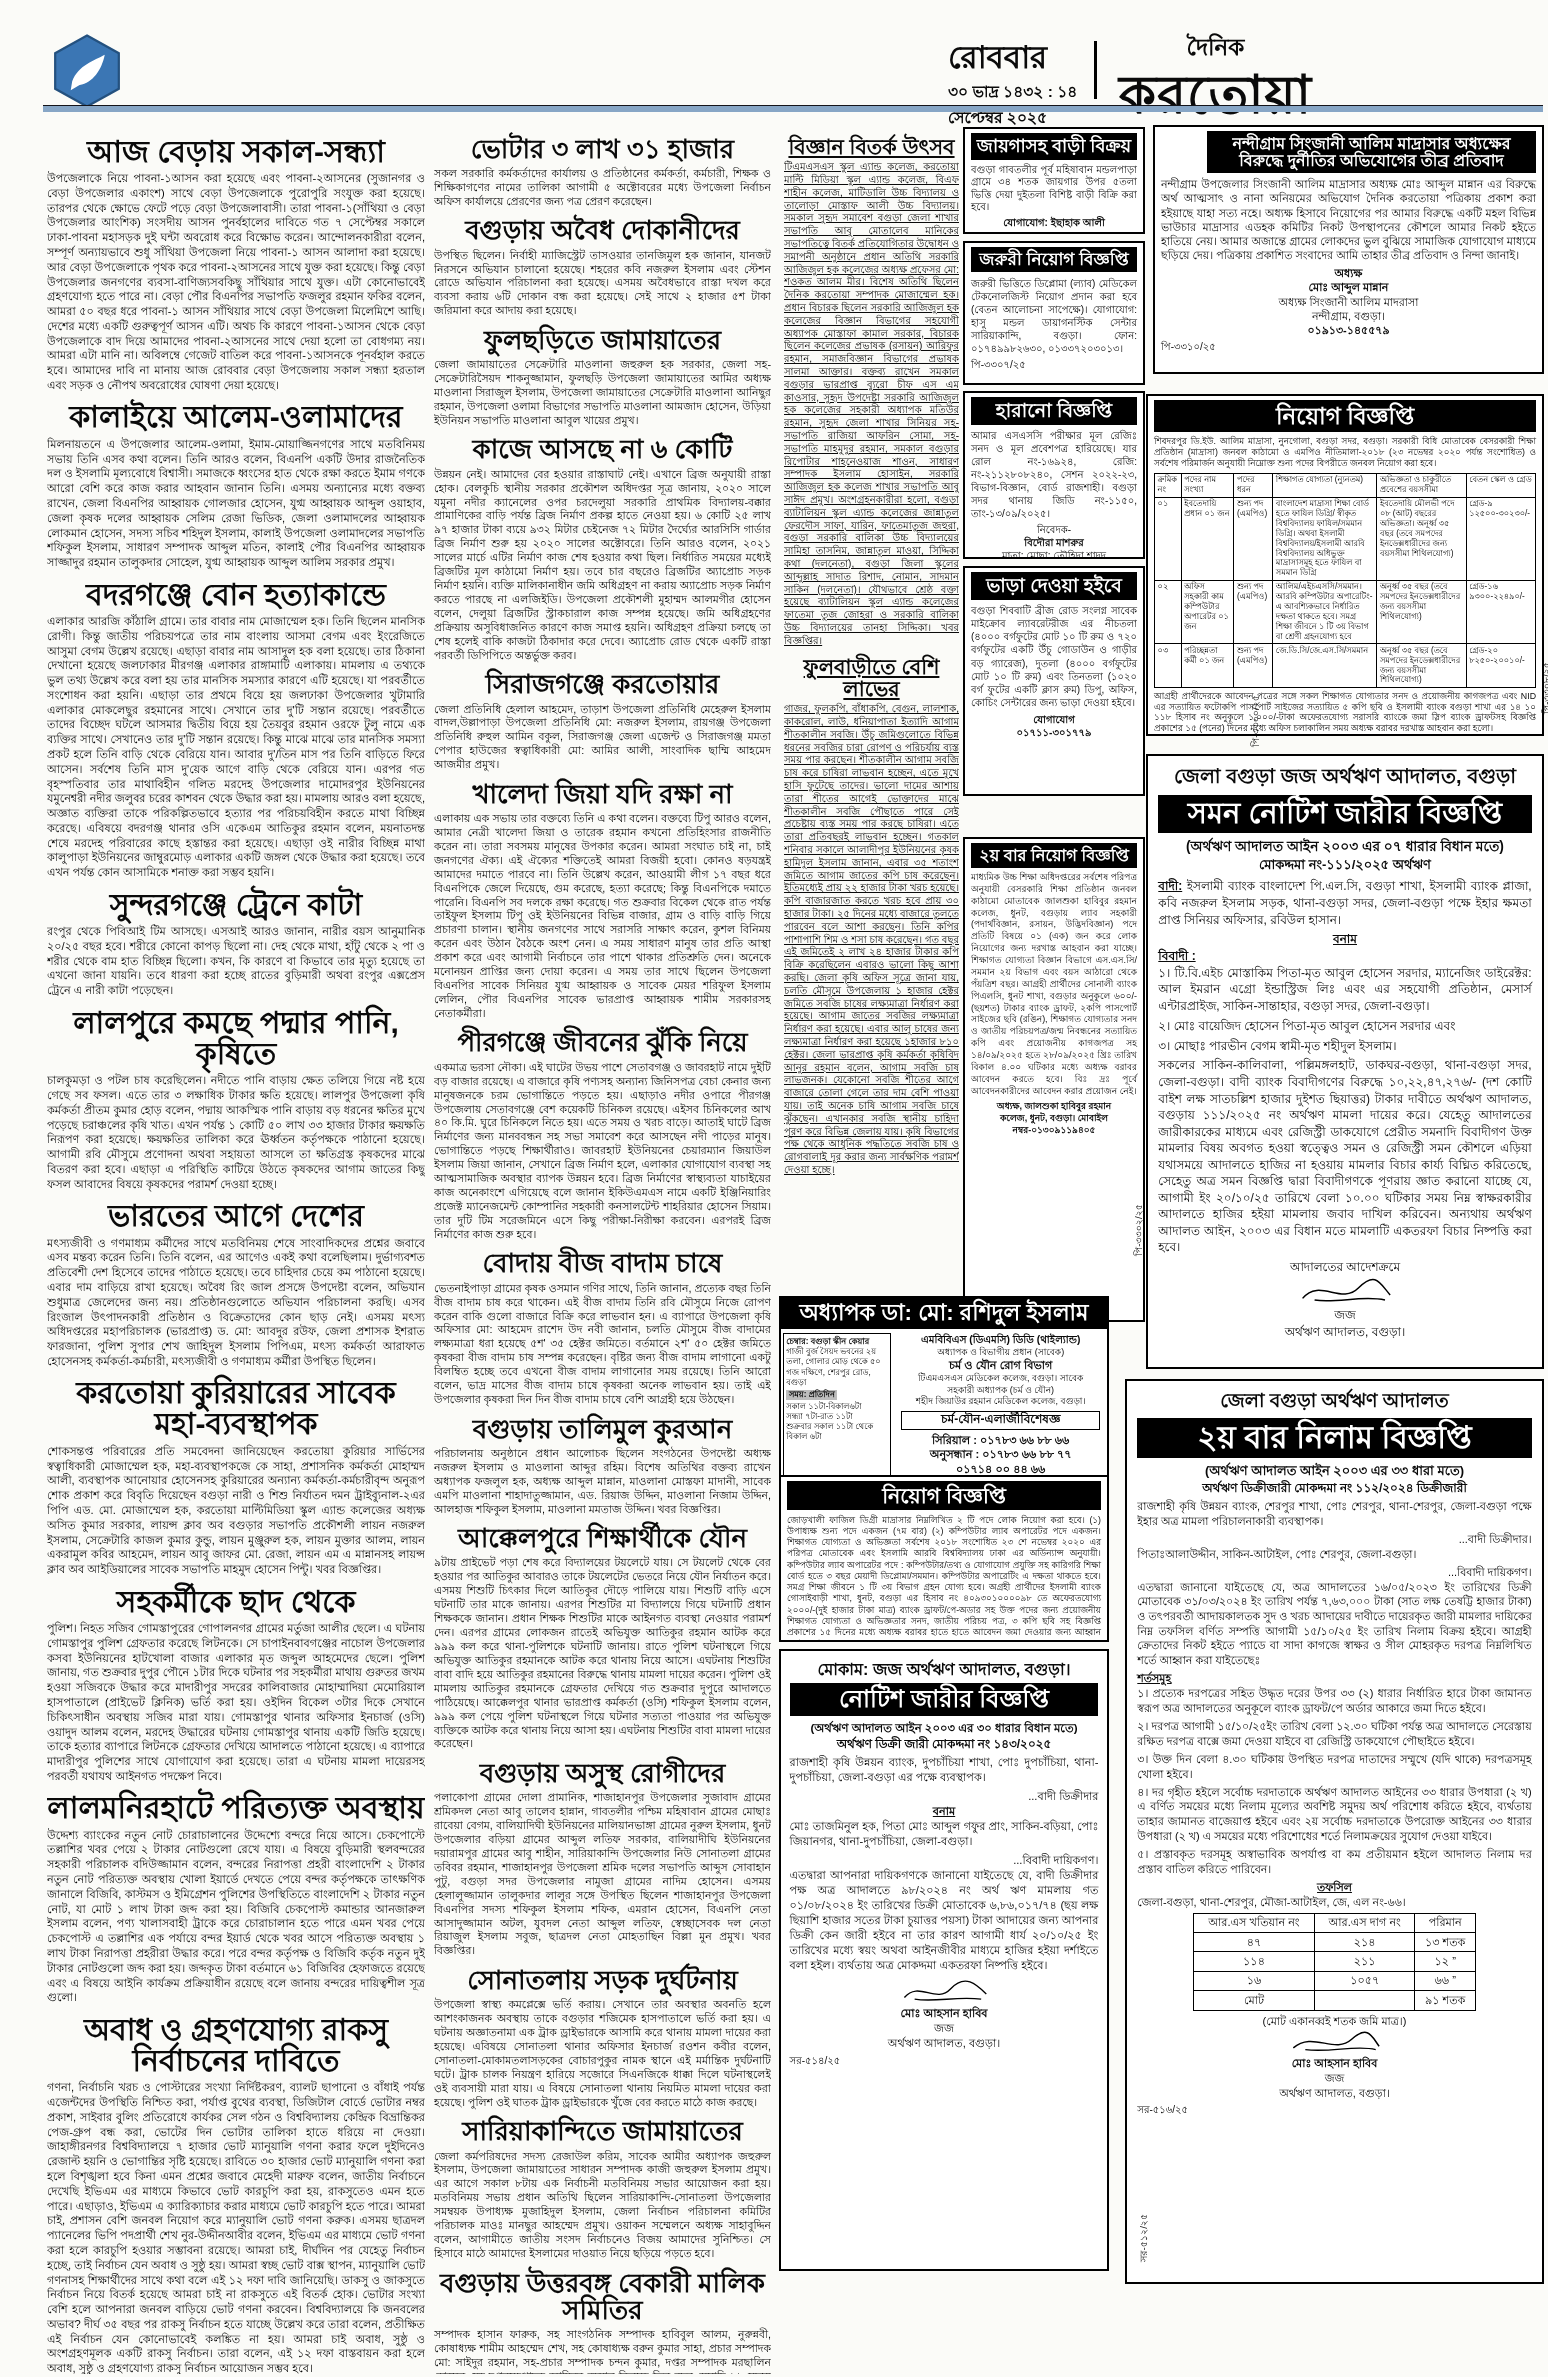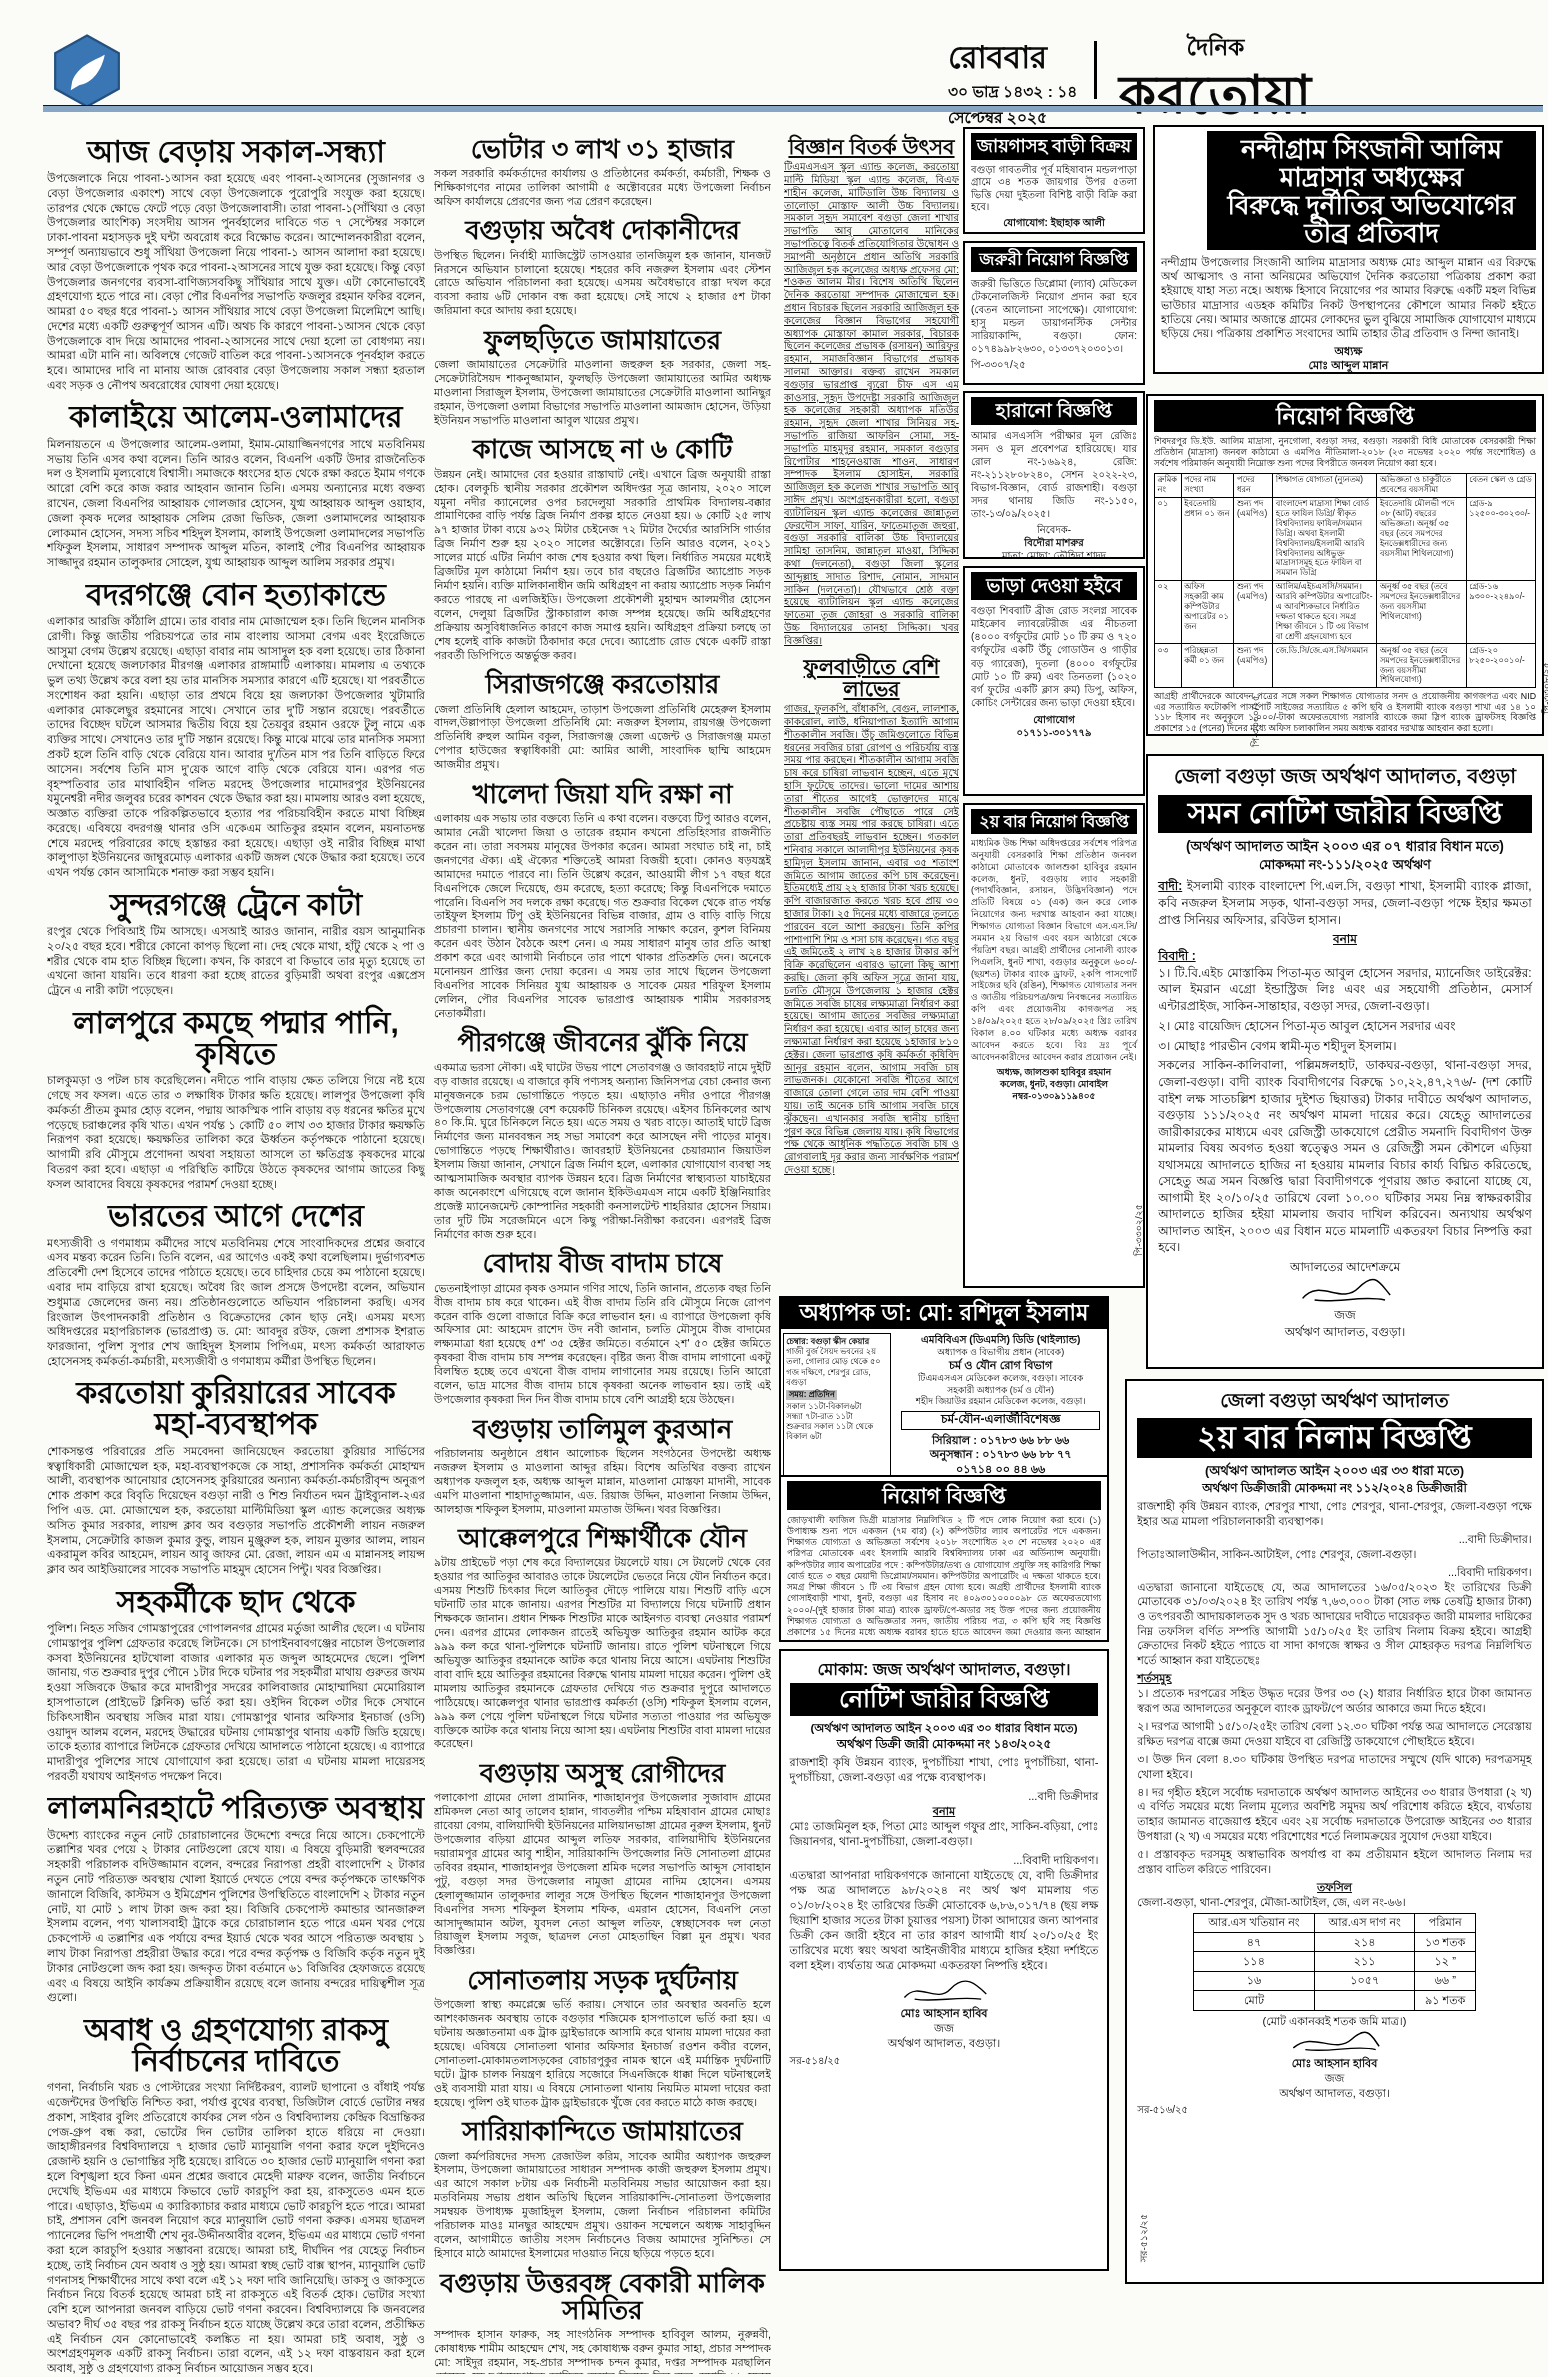--- a/index.html
+++ b/index.html
@@ -213,21 +213,21 @@
     <div class="ctr">মাতা: মোছা: তৌহিদা শাদদ</div>
     <div class="ref">পি-৩২৯৯/২৫</div>
   </div>
 
   <div class="box" style="left:963px;top:566px;width:182px;height:230px;font-size:10px;line-height:1.32;">
     <div class="bar" style="font-size:19px;">ভাড়া দেওয়া হইবে</div>
     <p class="adbody">বগুড়া শিববাটি ব্রীজ রোড সংলগ্ন সাবেক মাইক্রোব ল্যাবরেটরীজ এর নীচতলা (৪০০০ বর্গফুটের মোট ১০ টি রুম ও ৭২০ বর্গফুটের একটি উঁচু গোডাউন ও গাড়ীর বড় গ্যারেজ), দুতলা (৪০০০ বর্গফুটের মোট ১০ টি রুম) এবং তিনতলা (১০২০ বর্গ ফুটের একটি ক্লাস রুম) ডিপু, অফিস, কোচিং সেন্টারের জন্য ভাড়া দেওয়া হইবে।</p>
     <div class="adcontact"><span>যোগাযোগ</span><br><span>০১৭১১-৩০১৭৭৯</span></div>
   </div>
 
-  <div class="box" style="left:963px;top:803px;width:182px;height:485px;font-size:9px;line-height:1.32;">
+  <div class="box" style="left:963px;top:837px;width:182px;height:485px;font-size:9px;line-height:1.32;">
     <div class="bar" style="font-size:16.3px;">২য় বার নিয়োগ বিজ্ঞপ্তি</div>
     <p class="adbody">মাধ্যমিক উচ্চ শিক্ষা অধিদপ্তরের সর্বশেষ পরিপত্র অনুযায়ী বেসরকারি শিক্ষা প্রতিষ্ঠান জনবল কাঠামো মোতাবেক জালশুকা হাবিবুর রহমান কলেজ, ধুনট, বগুড়ায় ল্যাব সহকারী (পদার্থবিজ্ঞান, রসায়ন, উদ্ভিদবিজ্ঞান) পদে প্রতিটি বিষয়ে ০১ (এক) জন করে লোক নিয়োগের জন্য দরখাস্ত আহবান করা যাচ্ছে। শিক্ষাগত যোগ্যতা বিজ্ঞান বিভাগে এস.এস.সি/সমমান ২য় বিভাগ এবং বয়স আঠারো থেকে পঁয়ত্রিশ বছর। আগ্রহী প্রার্থীদের সোনালী ব্যাংক পিএলসি, ধুনট শাখা, বগুড়ার অনুকুলে ৬০০/-(ছয়শত) টাকার ব্যাংক ড্রাফট, ২কপি পাসপোর্ট সাইজের ছবি (রঙিন), শিক্ষাগত যোগ্যতার সনদ ও জাতীয় পরিচয়পত্র/জন্ম নিবন্ধনের সত্যায়িত কপি এবং প্রয়োজনীয় কাগজপত্র সহ ১৪/০৯/২০২৫ হতে ২৮/০৯/২০২৫ খ্রিঃ তারিখ বিকাল ৪.০০ ঘটিকার মধ্যে অধ্যক্ষ বরাবর আবেদন করতে হবে। বিঃ দ্রঃ পূর্বে আবেদনকারীদের আবেদন করার প্রয়োজন নেই।</p>
     <div class="ctr b">অধ্যক্ষ, জালশুকা হাবিবুর রহমান</div>
     <div class="ctr b">কলেজ, ধুনট, বগুড়া। মোবাইল</div>
     <div class="ctr b">নম্বর-০১৩০৯১১৯৪০৫</div>
   </div>
 
   <div class="box" style="left:779px;top:1296px;width:330px;height:201px;padding:0 0 6px;">
     <div class="bar" style="font-size:22.4px;">অধ্যাপক ডা: মো: রশিদুল ইসলাম</div>
     <div class="doc-flex">
@@ -274,21 +274,21 @@
     <svg class="sig" width="95" height="29" viewBox="0 0 110 34">
         <path d="M8 24 C25 4 45 32 62 14 S 92 8 104 20 M20 26 C45 30 70 22 98 26" fill="none" stroke="#000" stroke-width="1.6"></path>
       </svg>
     <div class="ctr b">মোঃ আহসান হাবিব</div>
     <div class="ctr">জজ</div>
     <div class="ctr">অর্থঋণ আদালত, বগুড়া।</div>
     <div class="ref">সর-৫১৪/২৫</div>
   </div>
 
   <div class="box" style="left:1153px;top:125px;width:391px;height:249px;font-size:11px;line-height:1.3;">
-    <div class="bar" style="font-size:26px;margin-left:46px;">
+    <div class="bar" style="font-size:16px;margin-left:46px;">
       <div>নন্দীগ্রাম সিংজানী আলিম মাদ্রাসার অধ্যক্ষের</div>
       <div>বিরুদ্ধে দুর্নীতির অভিযোগের তীব্র প্রতিবাদ</div>
     </div>
     <p class="jst">নন্দীগ্রাম উপজেলার সিংজানী আলিম মাদ্রাসার অধ্যক্ষ মোঃ আব্দুল মান্নান এর বিরুদ্ধে অর্থ আত্মসাৎ ও নানা অনিয়মের অভিযোগ দৈনিক করতোয়া পত্রিকায় প্রকাশ করা হইয়াছে যাহা সত্য নহে। অধ্যক্ষ হিসাবে নিয়োগের পর আমার বিরুদ্ধে একটি মহল বিভিন্ন ভাউচার মাদ্রাসার এডহক কমিটির নিকট উপস্থাপনের কৌশলে আমার নিকট হইতে হাতিয়ে নেয়। আমার অজান্তে গ্রামের লোকদের ভুল বুঝিয়ে সামাজিক যোগাযোগ মাধ্যমে ছড়িয়ে দেয়। পত্রিকায় প্রকাশিত সংবাদের আমি তাহার তীব্র প্রতিবাদ ও নিন্দা জানাই।</p>
     <div class="ctr b">অধ্যক্ষ</div>
     <div class="ctr b">মোঃ আব্দুল মান্নান</div>
     <div class="ctr">অধ্যক্ষ সিংজানী আলিম মাদরাসা</div>
     <div class="ctr">নন্দীগ্রাম, বগুড়া।</div>
     <div class="ctr b">০১৯১৩-১৪৫৫৭৯</div>
     <div class="ref">পি-৩৩১০/২৫</div>

